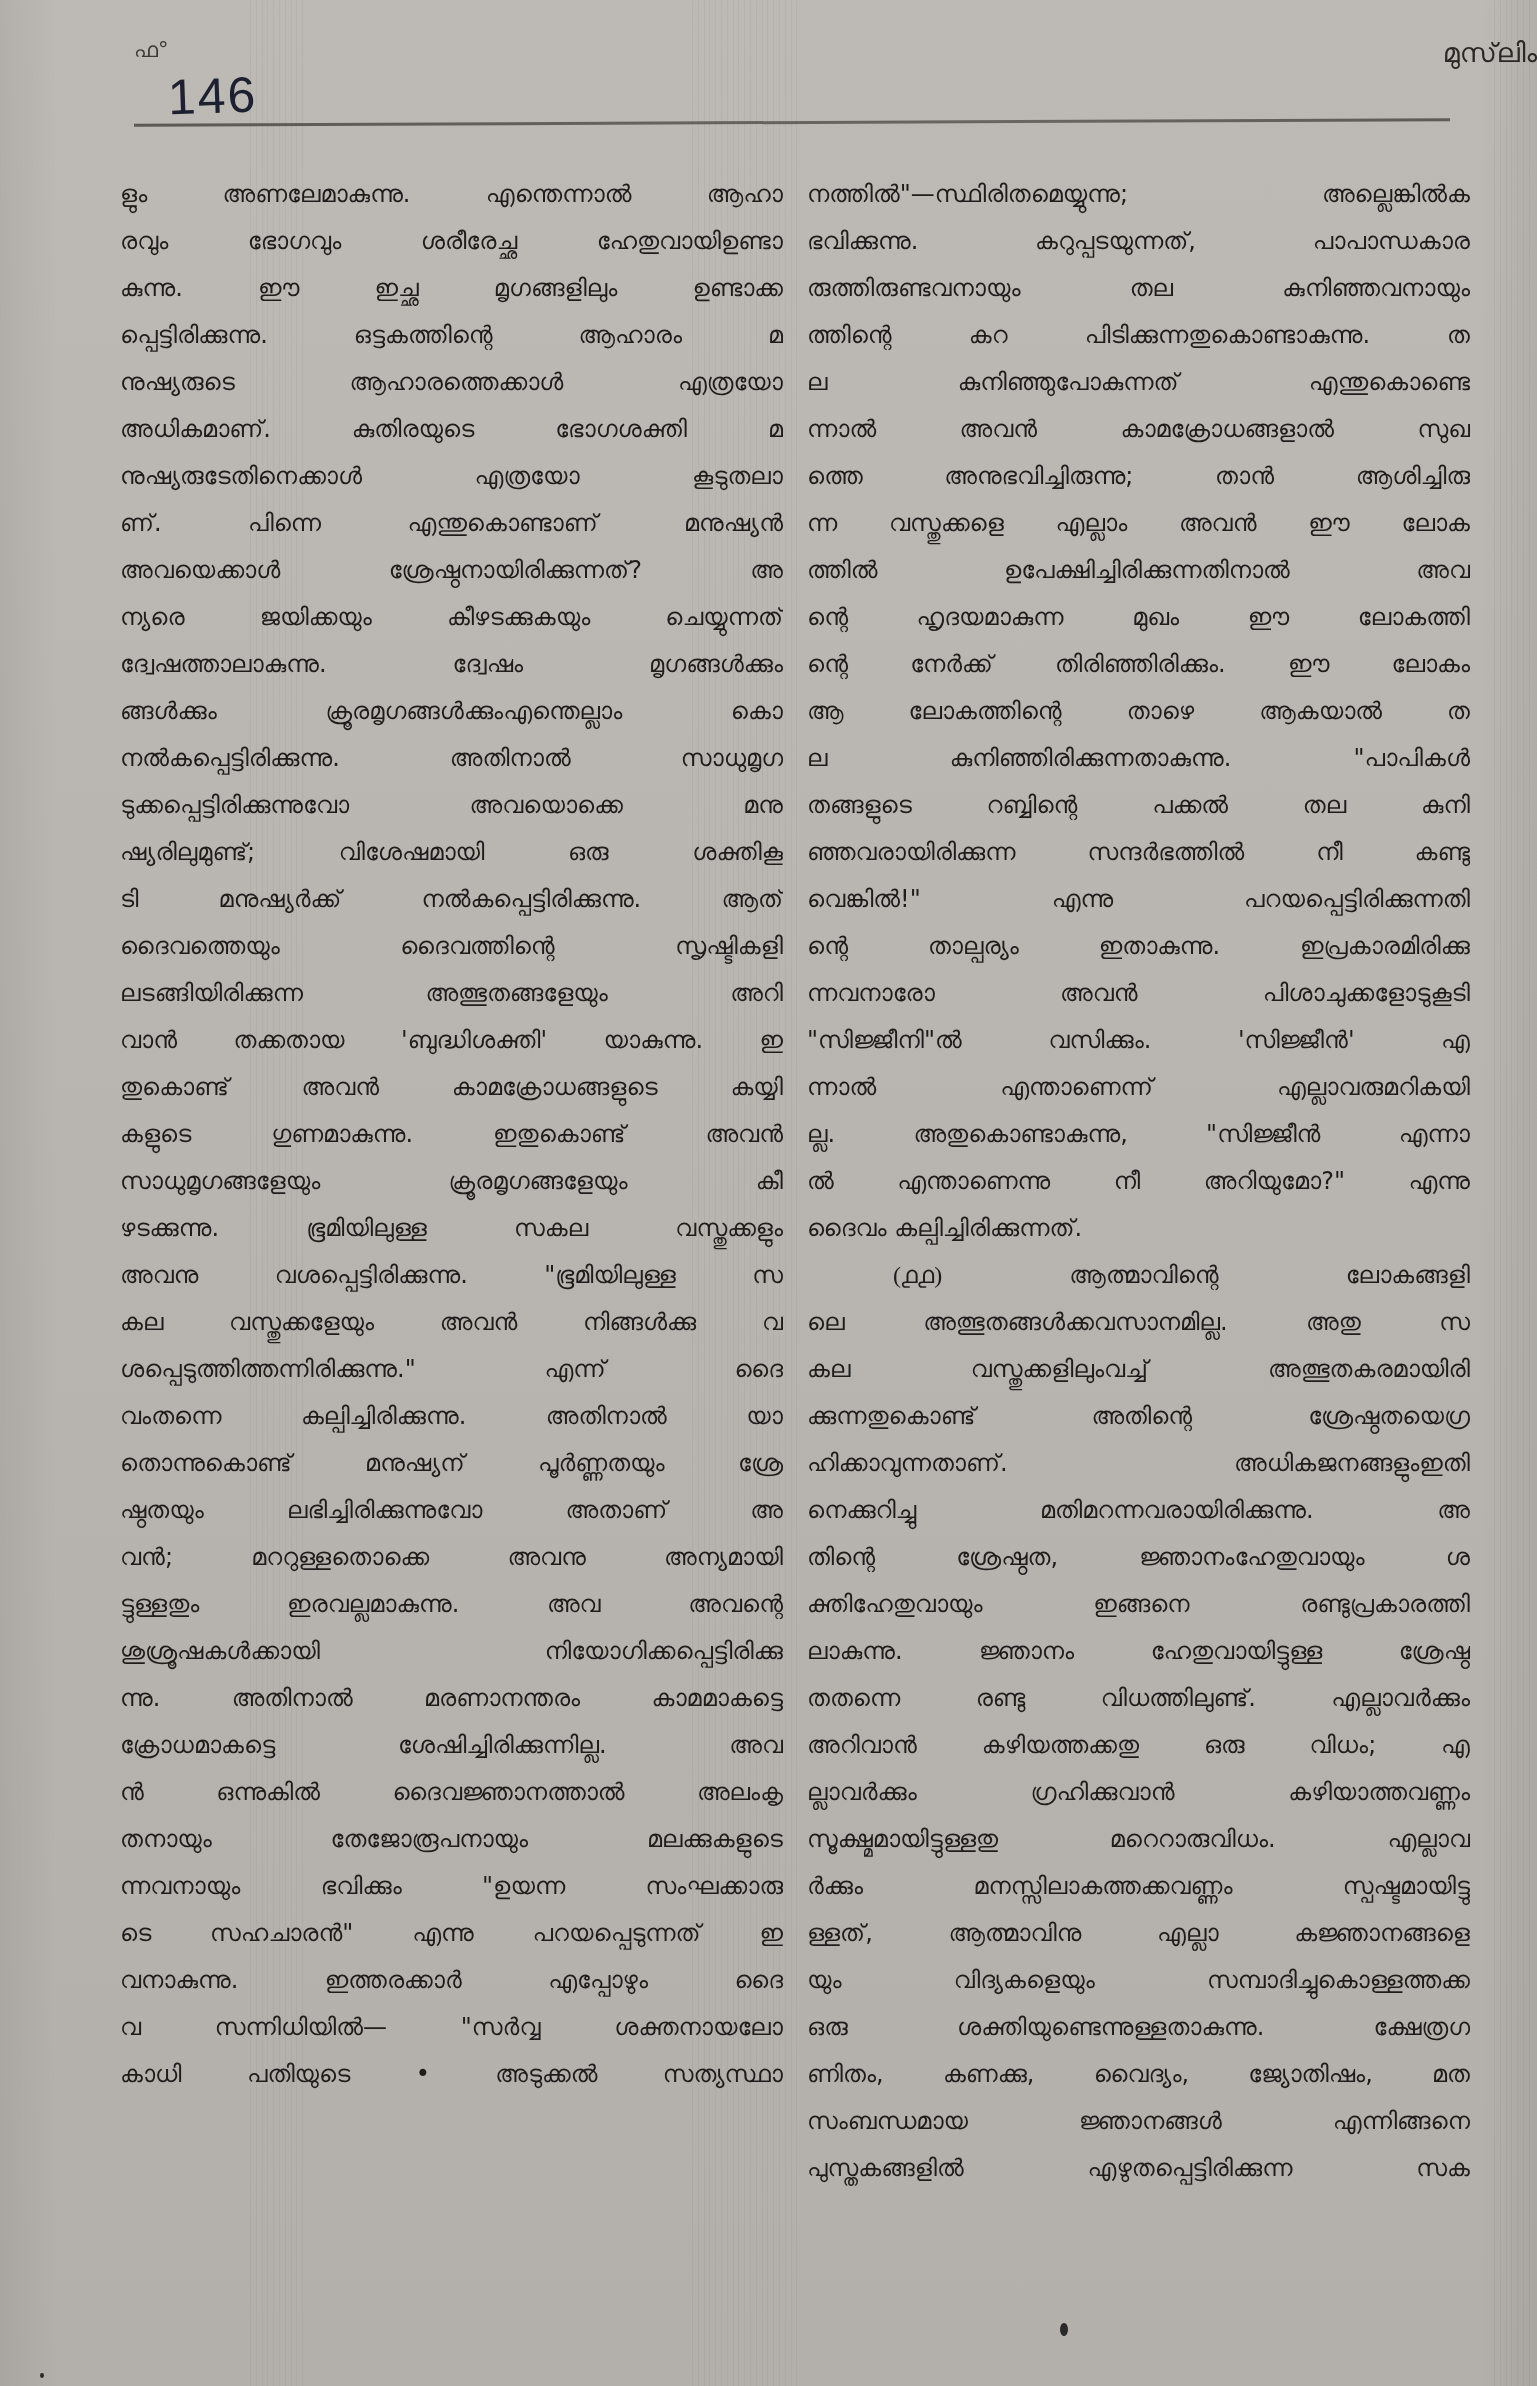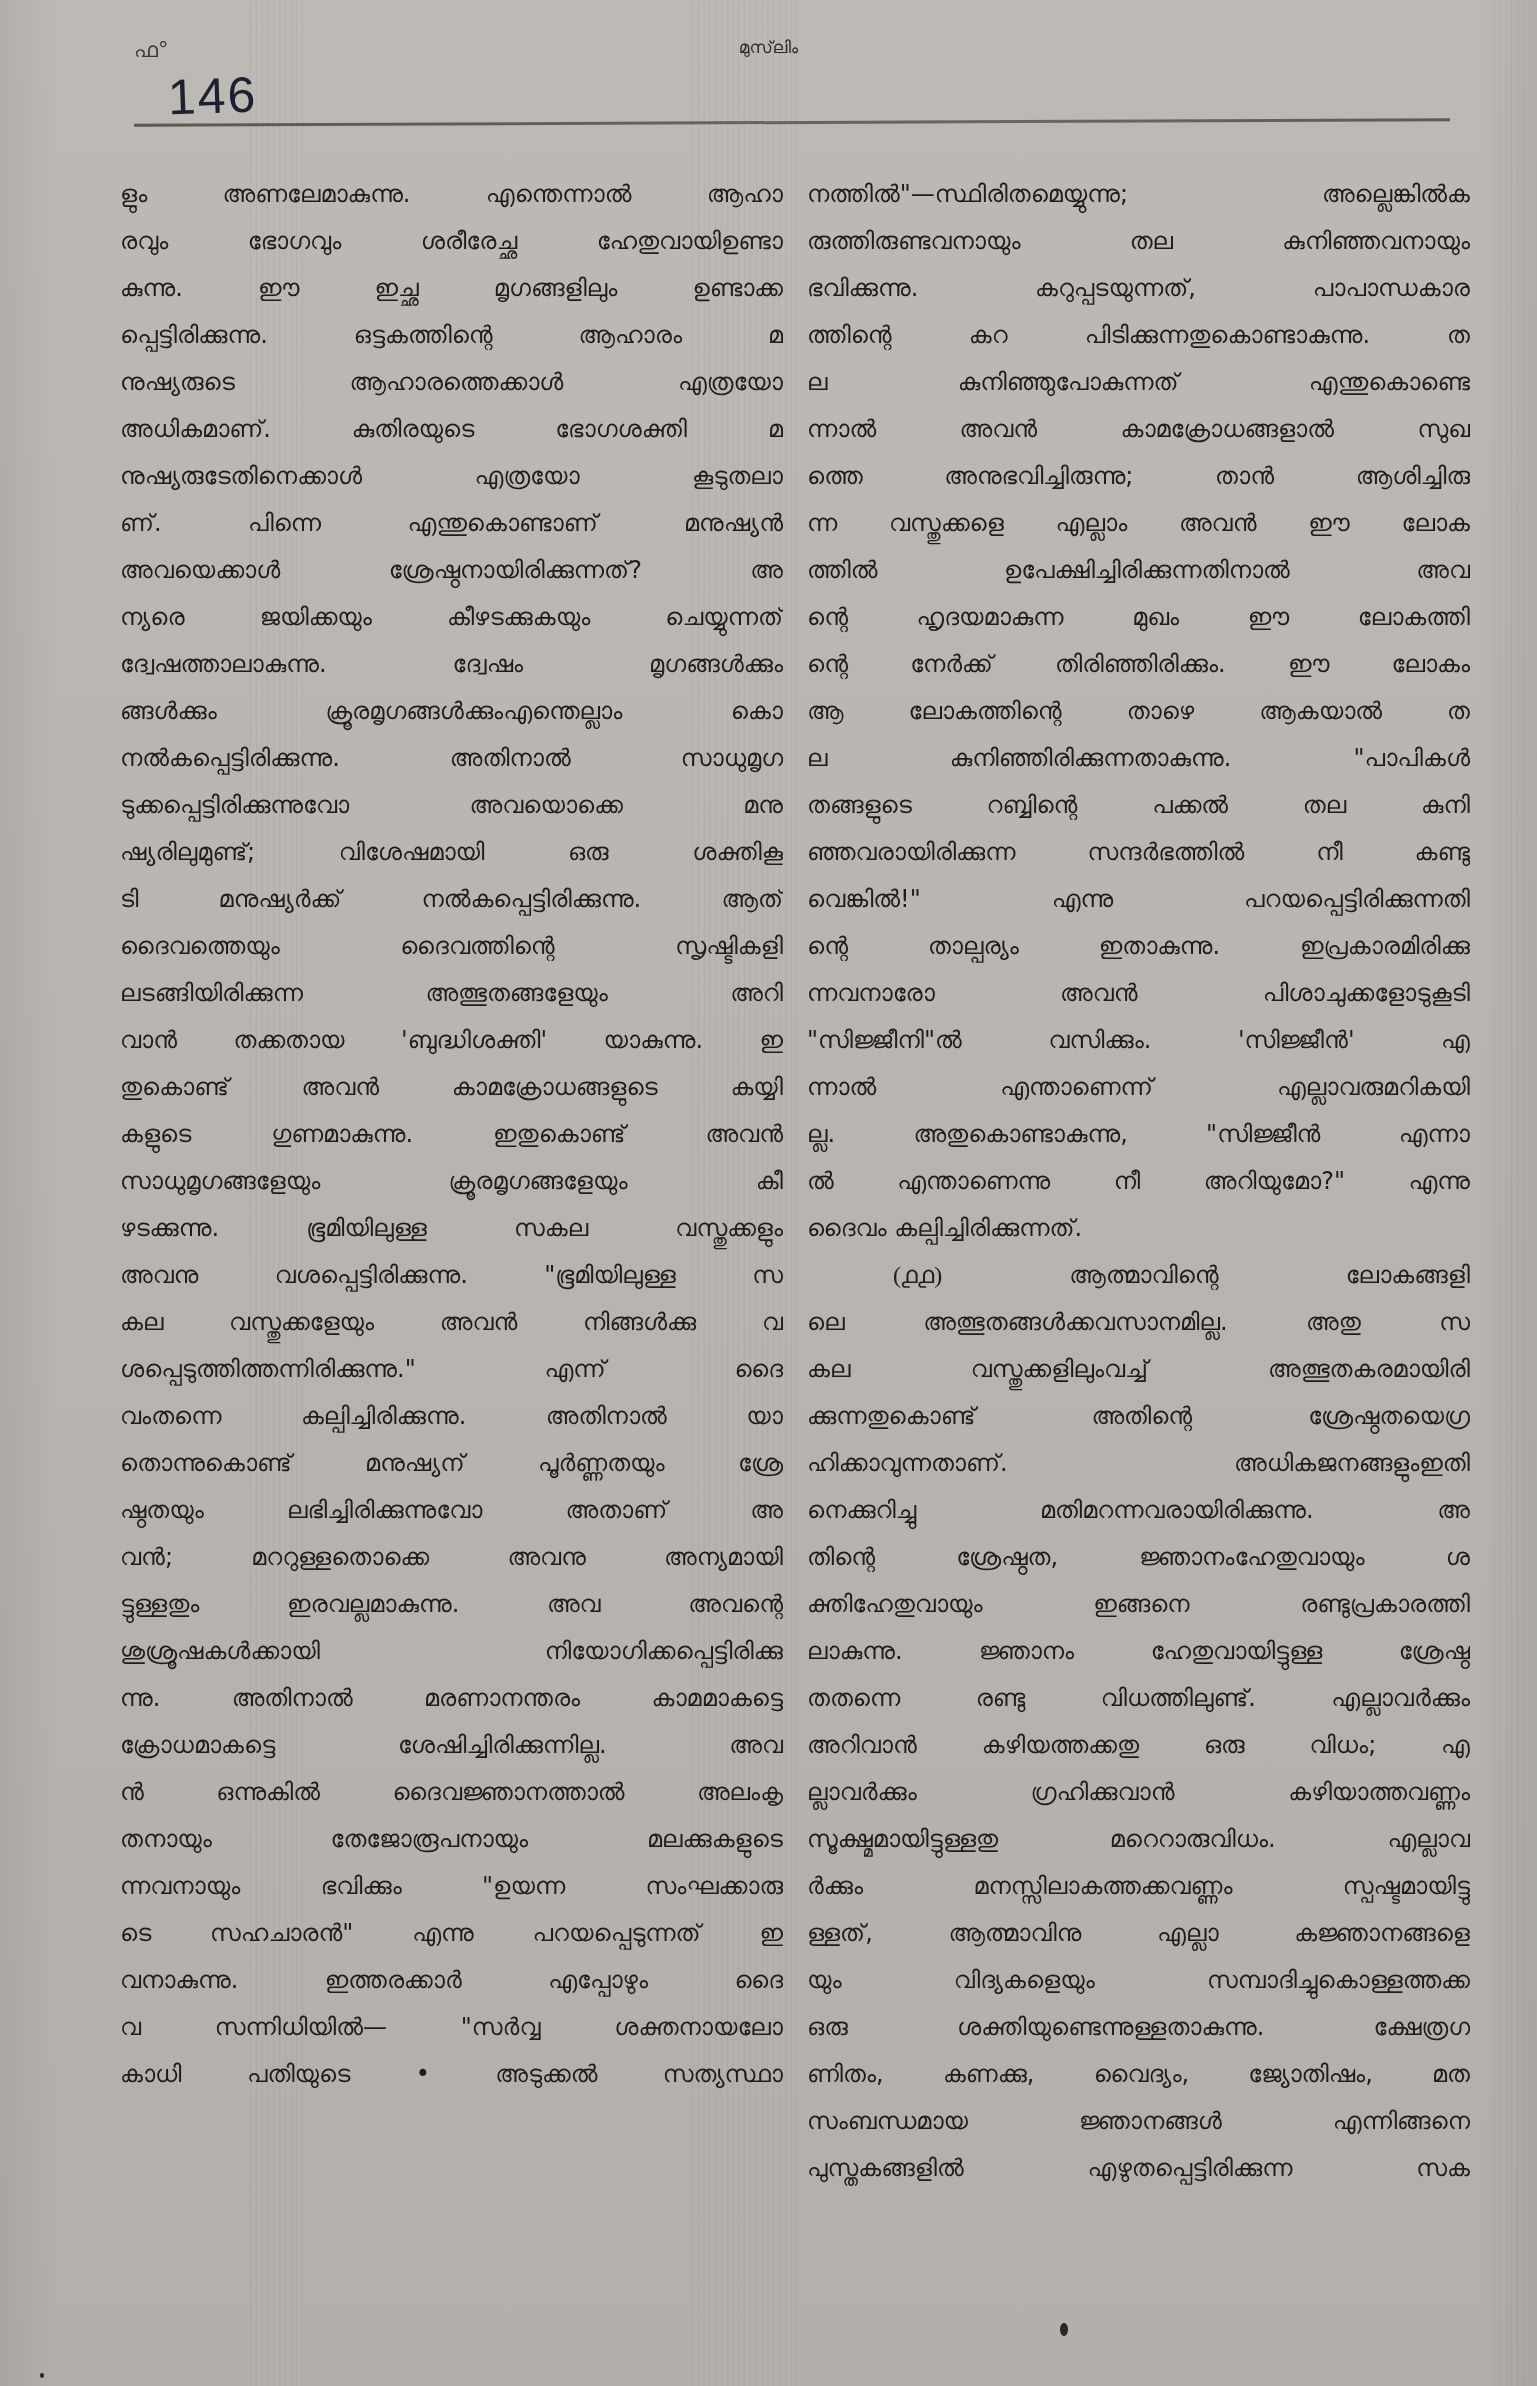--- a/index.html
+++ b/index.html
@@ -44,22 +44,22 @@
       font-size: 50px;
       font-weight: 300;
       color: #1c2030;
       letter-spacing: 1.9px;
       transform: rotate(-2deg);
     }
     .running-head {
       position: absolute;
       left: 0; right: 0;
       top: 37px;
-      text-align: center;
-      font-size: 17px;
+      text-align: right;
+      font-size: 27px;
       color: #2a2826;
     }
     .rule {
       position: absolute;
       left: 134px;
       width: 1316px;
       top: 121px;
       height: 2.9px;
       background: linear-gradient(90deg, #4a4744 0%, #55524f 40%, #5a5754 70%, #4d4a47 100%);
       transform: rotate(-0.25deg);
@@ -143,22 +143,22 @@
     <span class="line">തനായും തേജോരൂപനായും മലക്കുകളുടെ</span>
     <span class="line">ന്നവനായും ഭവിക്കും "ഉയന്ന സംഘക്കാരു</span>
     <span class="line">ടെ സഹചാരൻ" എന്നു പറയപ്പെടുന്നത് ഇ</span>
     <span class="line">വനാകുന്നു. ഇത്തരക്കാർ എപ്പോഴും ദൈ</span>
     <span class="line">വ സന്നിധിയിൽ— "സർവ്വ ശക്തനായലോ</span>
     <span class="line">കാധി പതിയുടെ • അടുക്കൽ സത്യസ്ഥാ</span>
   </div>
 
   <div class="column right">
     <span class="line">നത്തിൽ"—സ്ഥിരിതമെയ്യുന്നു; അല്ലെങ്കിൽക</span>
+    <span class="line">ഭവിക്കുന്നു. കറുപ്പടയുന്നത്, പാപാന്ധകാര</span>
     <span class="line">രുത്തിരുണ്ടവനായും തല കുനിഞ്ഞവനായും</span>
-    <span class="line">ഭവിക്കുന്നു. കറുപ്പടയുന്നത്, പാപാന്ധകാര</span>
     <span class="line">ത്തിന്റെ കറ പിടിക്കുന്നതുകൊണ്ടാകുന്നു. ത</span>
     <span class="line">ല കുനിഞ്ഞുപോകുന്നത് എന്തുകൊണ്ടെ</span>
     <span class="line">ന്നാൽ അവൻ കാമക്രോധങ്ങളാൽ സുഖ</span>
     <span class="line">ത്തെ അനുഭവിച്ചിരുന്നു; താൻ ആശിച്ചിരു</span>
     <span class="line">ന്ന വസ്തുക്കളെ എല്ലാം അവൻ ഈ ലോക</span>
     <span class="line">ത്തിൽ ഉപേക്ഷിച്ചിരിക്കുന്നതിനാൽ അവ</span>
     <span class="line">ന്റെ ഹൃദയമാകുന്ന മുഖം ഈ ലോകത്തി</span>
     <span class="line">ന്റെ നേർക്ക് തിരിഞ്ഞിരിക്കും. ഈ ലോകം</span>
     <span class="line">ആ ലോകത്തിന്റെ താഴെ ആകയാൽ ത</span>
     <span class="line">ല കുനിഞ്ഞിരിക്കുന്നതാകുന്നു. "പാപികൾ</span>

